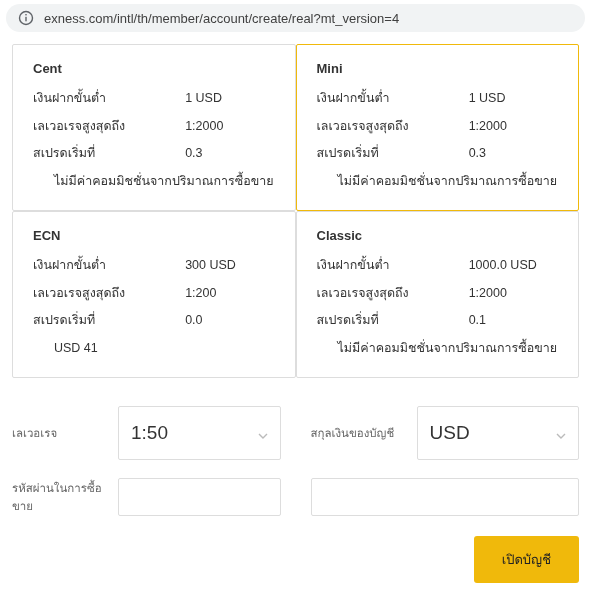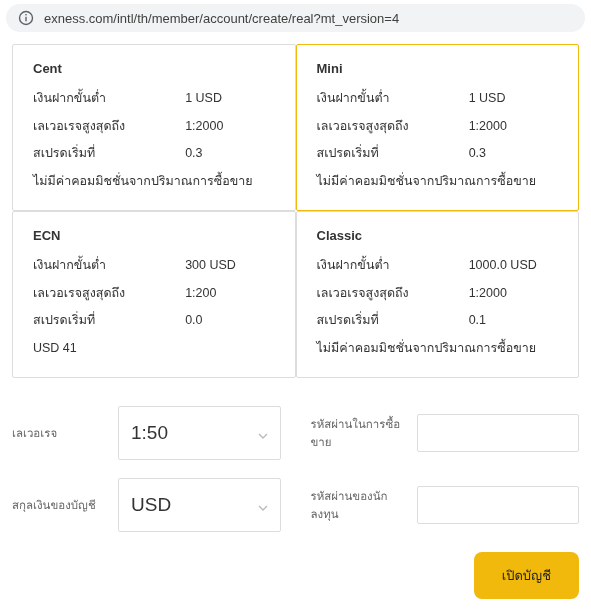--- a/index.html
+++ b/index.html
@@ -5,33 +5,33 @@
     * { box-sizing: border-box; margin: 0; padding: 0; }
     body { font-family: Arial, sans-serif; font-size: 13px; color: #333; background: #fff; width: 591px; }
     .url-bar { background: #f1f3f4; border-radius: 16px; padding: 6px 12px; margin: 4px 6px 12px 6px; display: flex; align-items: center; gap: 10px; color: #404040; font-size: 13px; }
     .url-bar .icon { width: 16px; height: 16px; flex-shrink: 0; }
     .content { padding: 0 12px 20px 12px; }
     .cards { display: grid; grid-template-columns: 1fr 1fr; }
     .card { border: 1px solid #ddd; border-radius: 2px; padding: 16px 20px 20px 20px; }
     .card.selected { border: 1px solid #f0b90b; }
     .card-title { font-weight: bold; font-size: 13px; margin-bottom: 14px; }
     .row { display: flex; justify-content: space-between; font-size: 12.5px; line-height: 1.4; margin-bottom: 10px; }
-    .row:last-child { margin-bottom: 0; }
+    .row:last-child { margin-bottom: 0; margin-left: 21px; }
     .row .label { flex: 0 0 63%; }
     .row .value { flex: 0 0 37%; }
     .row.full .label { flex: 0 0 100%; }
     .form { margin-top: 28px; display: grid; grid-template-columns: 1fr 1fr; gap: 18px 30px; align-items: center; }
     .form-row { display: flex; align-items: center; gap: 10px; }
     .form-row .flabel { font-size: 11.5px; color: #666; width: 96px; flex-shrink: 0; }
     .form-row .control { flex: 1; }
     .select { border: 1px solid #ddd; border-radius: 2px; height: 54px; display: flex; align-items: center; justify-content: space-between; padding: 0 12px; background: #fff; cursor: pointer; font-size: 19px; }
     .select .chev { color: #bbb; }
     .input { border: 1px solid #ddd; border-radius: 2px; height: 38px; width: 100%; padding: 0 10px; font-size: 13px; }
     .actions { margin-top: 20px; display: flex; justify-content: flex-end; padding-right: 0; }
-    .btn-primary { background: #f0b90b; border: none; border-radius: 8px; padding: 13px 28px; font-size: 13px; font-weight: 500; cursor: pointer; color: #222; }
+    .btn-primary { background: #f0b90b; border: none; border-radius: 3px; padding: 13px 28px; font-size: 13px; font-weight: 500; cursor: pointer; color: #222; }
   </style>
 </head>
 <body>
 
 <div class="url-bar">
   <span class="icon">
     <svg viewBox="0 0 16 16" width="16" height="16">
         <circle cx="8" cy="8" r="6.5" fill="none" stroke="#5f6368" stroke-width="1.4"></circle>
         <rect x="7.3" y="6.8" width="1.4" height="4.5" fill="#5f6368"></rect>
         <rect x="7.3" y="4" width="1.4" height="1.4" fill="#5f6368"></rect>
@@ -123,40 +123,39 @@
           <span>1:50</span>
           <span class="chev">
             <svg width="10" height="6" viewBox="0 0 10 6">
                 <path d="M1 1 L5 5 L9 1" fill="none" stroke="#bbb" stroke-width="1.4"></path>
               </svg>
           </span>
         </div>
       </div>
     </div>
     <div class="form-row">
-      <div class="flabel">รหัสผ่านในการซื้อขาย</div>
-      <div class="control">
-        <input type="password" class="input" style="">
-      </div>
-    </div>
-    <div class="form-row">
       <div class="flabel">สกุลเงินของบัญชี</div>
       <div class="control">
         <div class="select">
           <span>USD</span>
           <span class="chev">
             <svg width="10" height="6" viewBox="0 0 10 6">
                 <path d="M1 1 L5 5 L9 1" fill="none" stroke="#bbb" stroke-width="1.4"></path>
               </svg>
           </span>
         </div>
       </div>
     </div>
     <div class="form-row">
-      <div class="flabel">รหัสผ่านของนักลงทุน</div>
+      <div class="flabel">รหัสผ่านในการซื้อขาย</div>
+      <div class="control">
+        <input type="password" class="input" style="">
+      </div>
+    </div>
+    <div class="form-row">
       <div class="control">
         <input type="password" class="input" style="">
       </div>
     </div>
   </div>
   <div class="actions">
     <button class="btn-primary">เปิดบัญชี</button>
   </div>
 </div>
 

